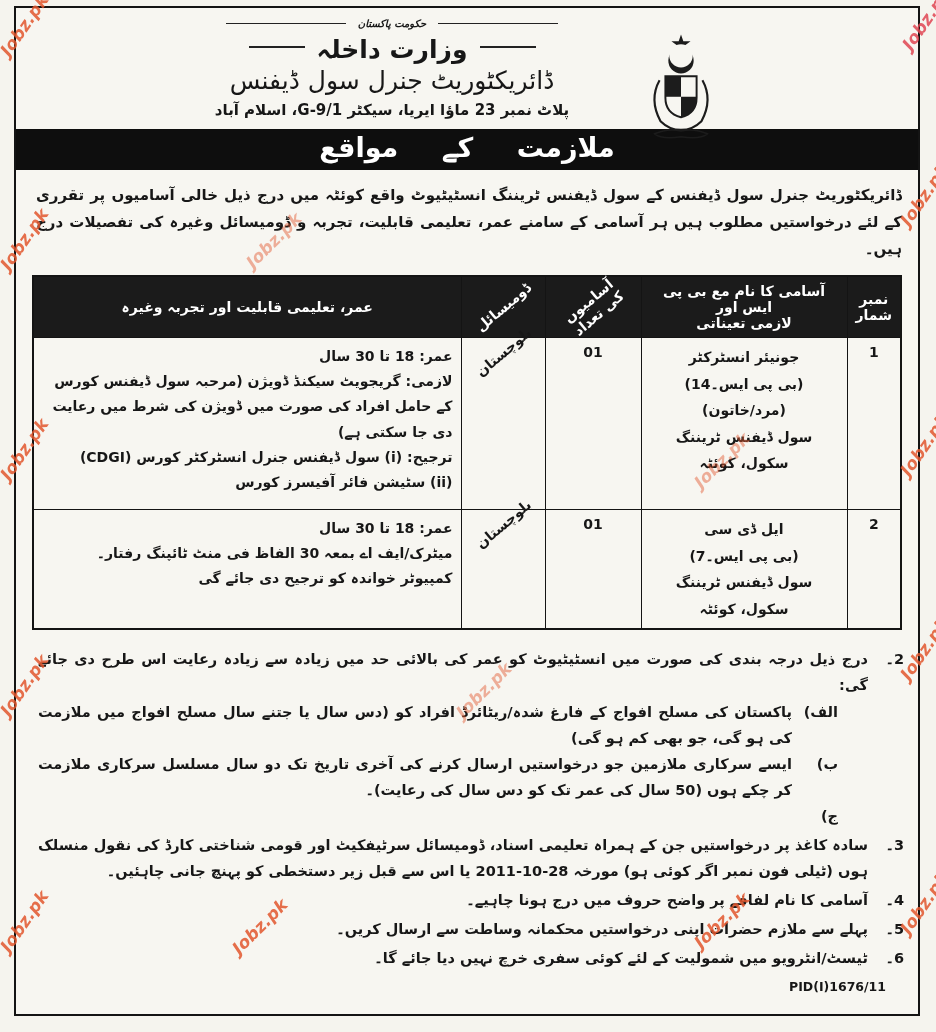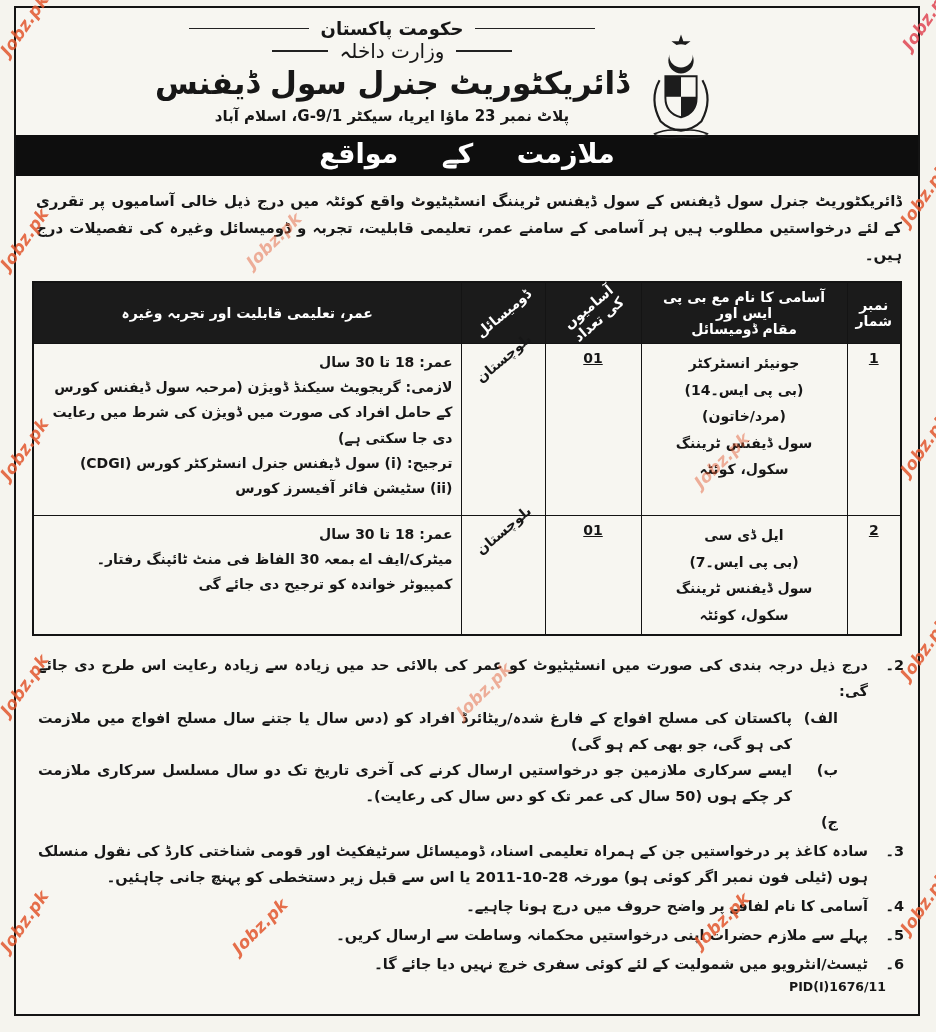--- a/index.html
+++ b/index.html
@@ -28,23 +28,23 @@
   .wm.c45 { transform:rotate(-45deg); }
   .wm.red { color:#e04653; }
   .wm.faint { opacity:.45; }
 
   
   .ad-header { position:relative; direction:rtl; text-align:center;
                padding:10px 150px 0 0; }
   .line-row { display:flex; align-items:center; justify-content:center; gap:12px; }
   .rule-s { width:120px; border-top:1.5px solid #222; }
   .rule-m { width:56px;  border-top:2.5px solid #222; }
-  .govt      { font-size:18px; font-weight:bold; }
-  .ministry  { font-size:20px; font-weight:400; }
-  .directorate { font-size:31px; font-weight:700; margin-top:2px; letter-spacing:1px; }
+  .govt      { font-size:10px; font-weight:bold;font-style:italic; }
+  .ministry  { font-size:25px; font-weight:700; margin-top:6px; }
+  .directorate { font-size:25px; font-weight:400; margin-top:2px; letter-spacing:1px; }
   .address   { font-size:15px; font-weight:bold; margin-top:6px; }
 
   .emblem { position:absolute; top:24px; right:198px; width:78px; height:112px; }
 
   
   .banner {
     margin-top:10px; background:#0e0e0e; color:#ffffff;
     direction:rtl; text-align:center;
     font-size:27px; font-weight:900; padding:3px 0 7px;
     word-spacing:34px; letter-spacing:1px;
@@ -76,21 +76,21 @@
   .col-count    { width:96px;  }
   .col-domicile { width:74px;  }
   .pre    { white-space:pre-line; }
   .center { text-align:center; }
   .slant  { display:inline-block; transform:rotate(-40deg); }
   .row-1 td { height:172px; }
   .row-2 td { height:100px; }
   .post-cell { font-weight:bold; line-height:1.9; padding-top:10px; }
   .qual-cell { font-weight:bold; line-height:1.8; text-align:right; }
   .domicile-cell { padding-top:16px; font-weight:bold; }
-  .count-cell, .serial-cell { font-weight:bold; padding-top:10px;text-decoration:underline; }
+  .count-cell, .serial-cell { font-weight:bold; padding-top:10px; }
 
   
   .conditions {
     direction:rtl; padding:8px 14px 0 22px;
     font-size:14.5px; font-weight:bold; line-height:1.8;
   }
   .cond  { display:flex; gap:8px; margin-bottom:3px; }
   .cnum  { min-width:28px; }
   .cbody { flex:1; text-align:justify; }
   .sub   { display:flex; gap:8px; padding-right:30px; }
@@ -160,21 +160,21 @@
     <div class="banner">ملازمت کے مواقع</div>
 
     <p class="intro">ڈائریکٹوریٹ جنرل سول ڈیفنس کے سول ڈیفنس ٹریننگ انسٹیٹیوٹ واقع کوئٹہ میں درج ذیل خالی آسامیوں پر تقرری کے لئے درخواستیں مطلوب ہیں ہر آسامی کے سامنے عمر، تعلیمی قابلیت، تجربہ و ڈومیسائل وغیرہ کی تفصیلات درج ہیں۔</p>
 
     <table class="jobs-table">
       <thead>
         <tr>
           <th class="col-serial pre">نمبر
 شمار</th>
           <th class="col-post pre">آسامی کا نام مع بی پی ایس اور
-مقام ڈومیسائل</th>
+لازمی تعیناتی</th>
           <th class="col-count"><span class="slant">آسامیوں کی تعداد</span></th>
           <th class="col-domicile"><span class="slant">ڈومیسائل</span></th>
           <th class="col-qual">عمر، تعلیمی قابلیت اور تجربہ وغیرہ</th>
         </tr>
       </thead>
       <tbody>
         <tr class="row-1">
           <td class="center serial-cell">1</td>
           <td class="center pre post-cell">جونیئر انسٹرکٹر
 (بی پی ایس۔14)

